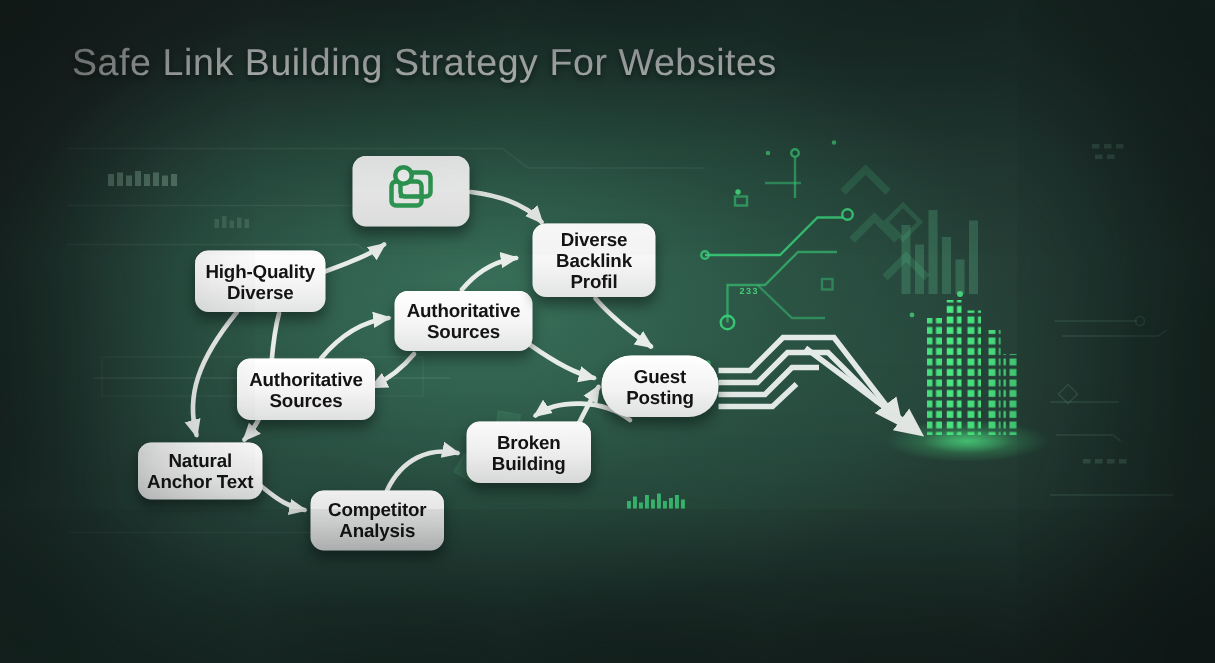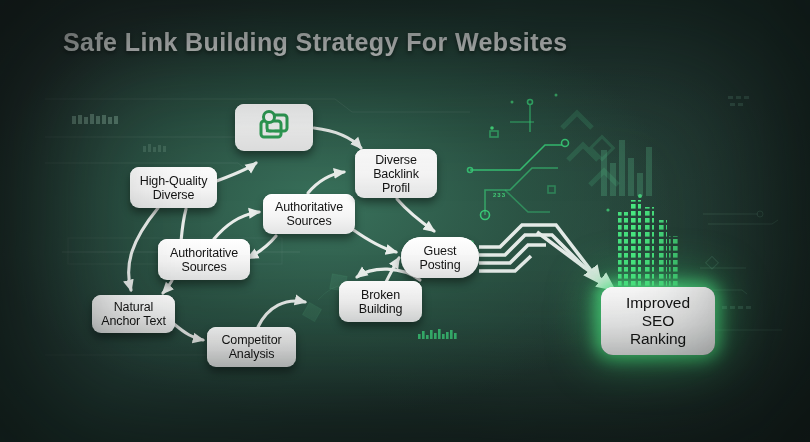--- a/index.html
+++ b/index.html
@@ -7,29 +7,29 @@
     position:relative;width:810px;height:442px;overflow:hidden;
     font-family:"Liberation Sans",sans-serif;
     background:
       radial-gradient(ellipse 55% 62% at 40% 46%, rgba(58,116,93,.95) 0%, rgba(44,88,71,.75) 45%, rgba(0,0,0,0) 78%),
       radial-gradient(ellipse 50% 58% at 72% 58%, rgba(44,84,68,.55) 0%, rgba(0,0,0,0) 75%),
       linear-gradient(135deg,#242e2d 0%,#26413a 40%,#1d2a27 100%);
   }
   #vignette{position:absolute;inset:0;pointer-events:none;
     box-shadow:inset 0 0 130px 45px rgba(8,14,13,.8);}
   #title{
-    position:absolute;left:63px;top:28px;color:#f5f7f6;font-size:25px;font-weight:bold;
+    position:absolute;left:48px;top:28px;color:#f5f7f6;font-size:25px;font-weight:normal;
     letter-spacing:.4px;text-shadow:0 2px 4px rgba(0,0,0,.55);white-space:nowrap;
   }
   svg.layer{position:absolute;left:0;top:0;width:810px;height:442px;pointer-events:none;}
   .node{
     position:absolute;display:flex;align-items:center;justify-content:center;
     text-align:center;box-sizing:border-box;padding:2px 5px;
     background:linear-gradient(180deg,#ffffff 0%,#f5f5f5 55%,#e3e4e4 100%);
-    border-radius:9px;color:#141414;font-weight:normal;font-size:12.5px;line-height:1.12;
+    border-radius:9px;color:#141414;font-weight:bold;font-size:12.5px;line-height:1.12;
     letter-spacing:-.1px;
     box-shadow:0 5px 9px rgba(0,0,0,.42), inset 0 1px 0 #ffffff;
   }
   #node-seo{
     border-radius:12px;font-size:15.5px;line-height:1.18;padding:4px 12px;
     box-shadow:0 0 16px 5px rgba(80,235,135,.8),0 0 42px 14px rgba(62,220,120,.38),
       0 5px 10px rgba(0,0,0,.4), inset 0 1px 0 #ffffff;
   }
   #node-icon{padding:0;}
   #tiny-233{position:absolute;left:493px;top:192px;font-size:6px;font-weight:bold;
@@ -216,25 +216,24 @@
   <div class="node" style="left:130px;top:167px;width:87px;height:41px;">High-Quality Diverse</div>
 
   <div class="node" style="left:263px;top:194px;width:92px;height:40px;">Authoritative Sources</div>
 
   <div class="node" style="left:158px;top:239px;width:92px;height:41px;">Authoritative Sources</div>
 
   <div class="node" style="left:355px;top:149px;width:82px;height:49px;">Diverse Backlink Profil</div>
 
   <div class="node" style="left:401px;top:237px;width:78px;height:41px;border-radius:20px;">Guest Posting</div>
 
-  <div class="node" style="left:311px;top:281px;width:83px;height:41px;margin-left:28px;">Broken Building</div>
+  <div class="node" style="left:311px;top:281px;width:83px;height:41px;">Broken Building</div>
 
   <div class="node" style="left:207px;top:327px;width:89px;height:40px;">Competitor Analysis</div>
 
   <div class="node" style="left:92px;top:295px;width:83px;height:38px;">Natural Anchor Text</div>
 
-  <div class="node" id="node-seo" style="left:601px;top:287px;width:114px;height:68px;">Improved SEO Ranking</div>
 
   <div id="title">Safe Link Building Strategy For Websites</div>
   <div id="tiny-233">233</div>
 
   <div id="vignette"></div>
 </div>
 
 </body></html>

